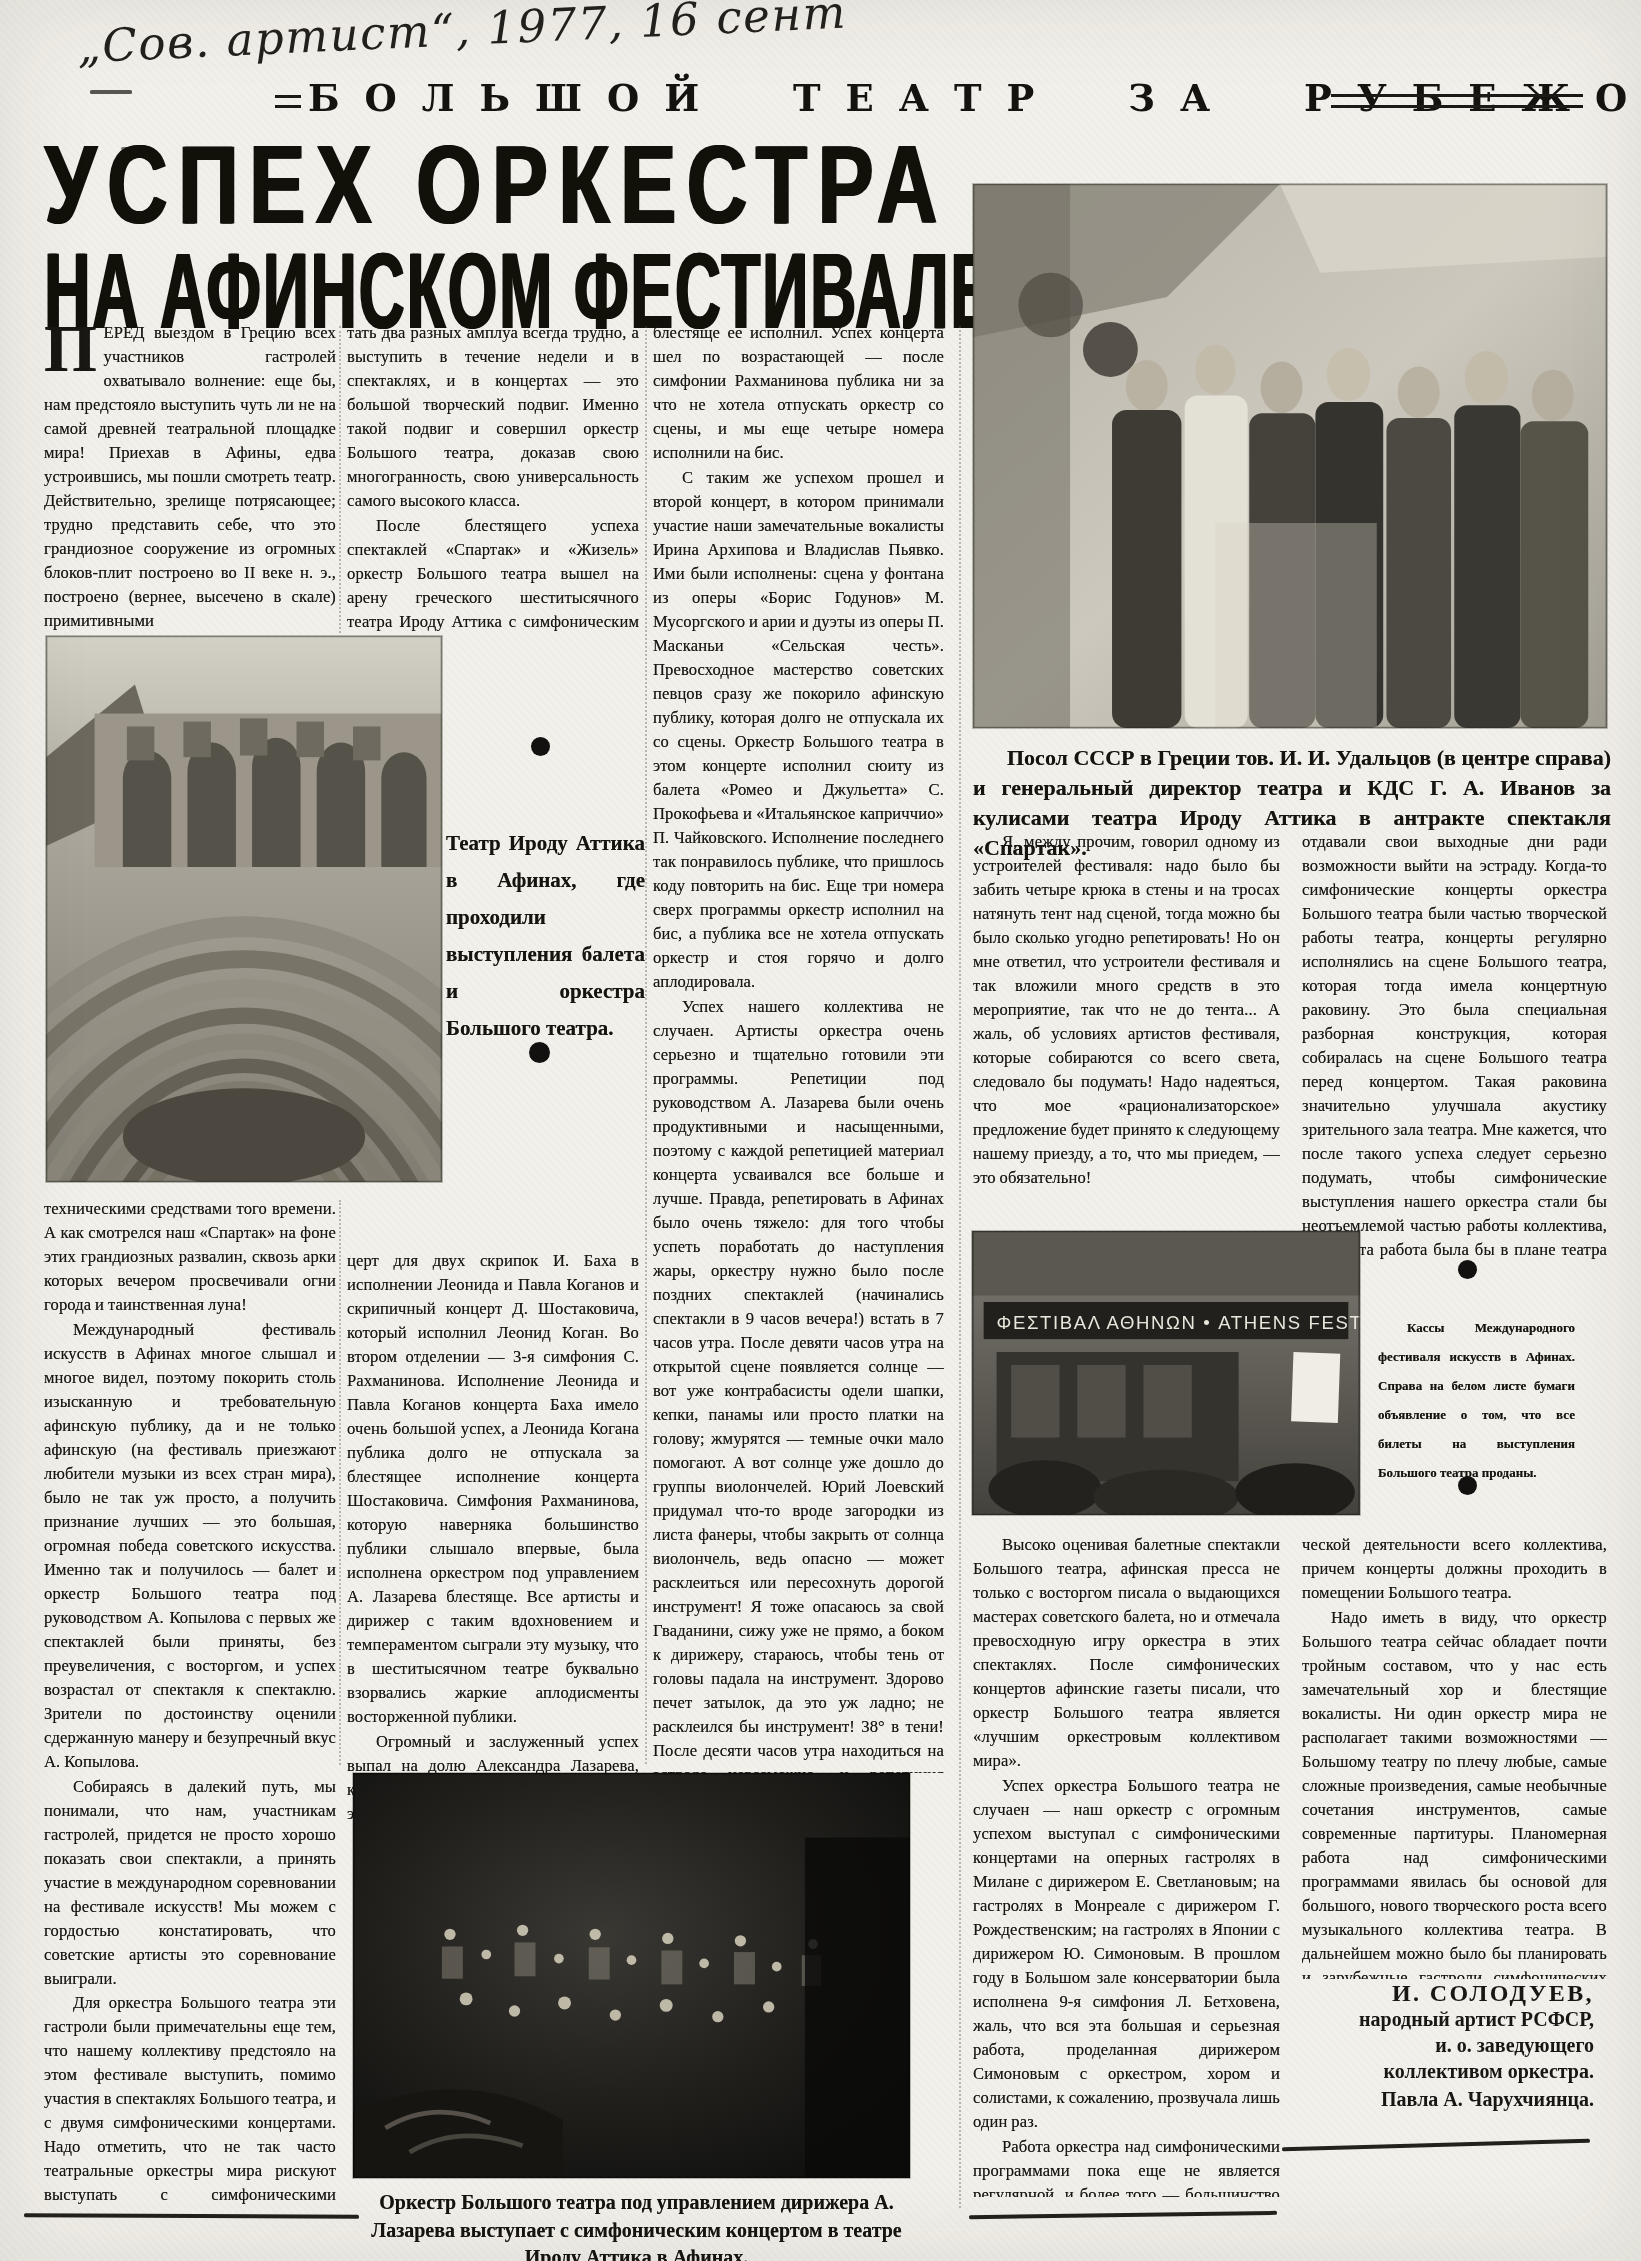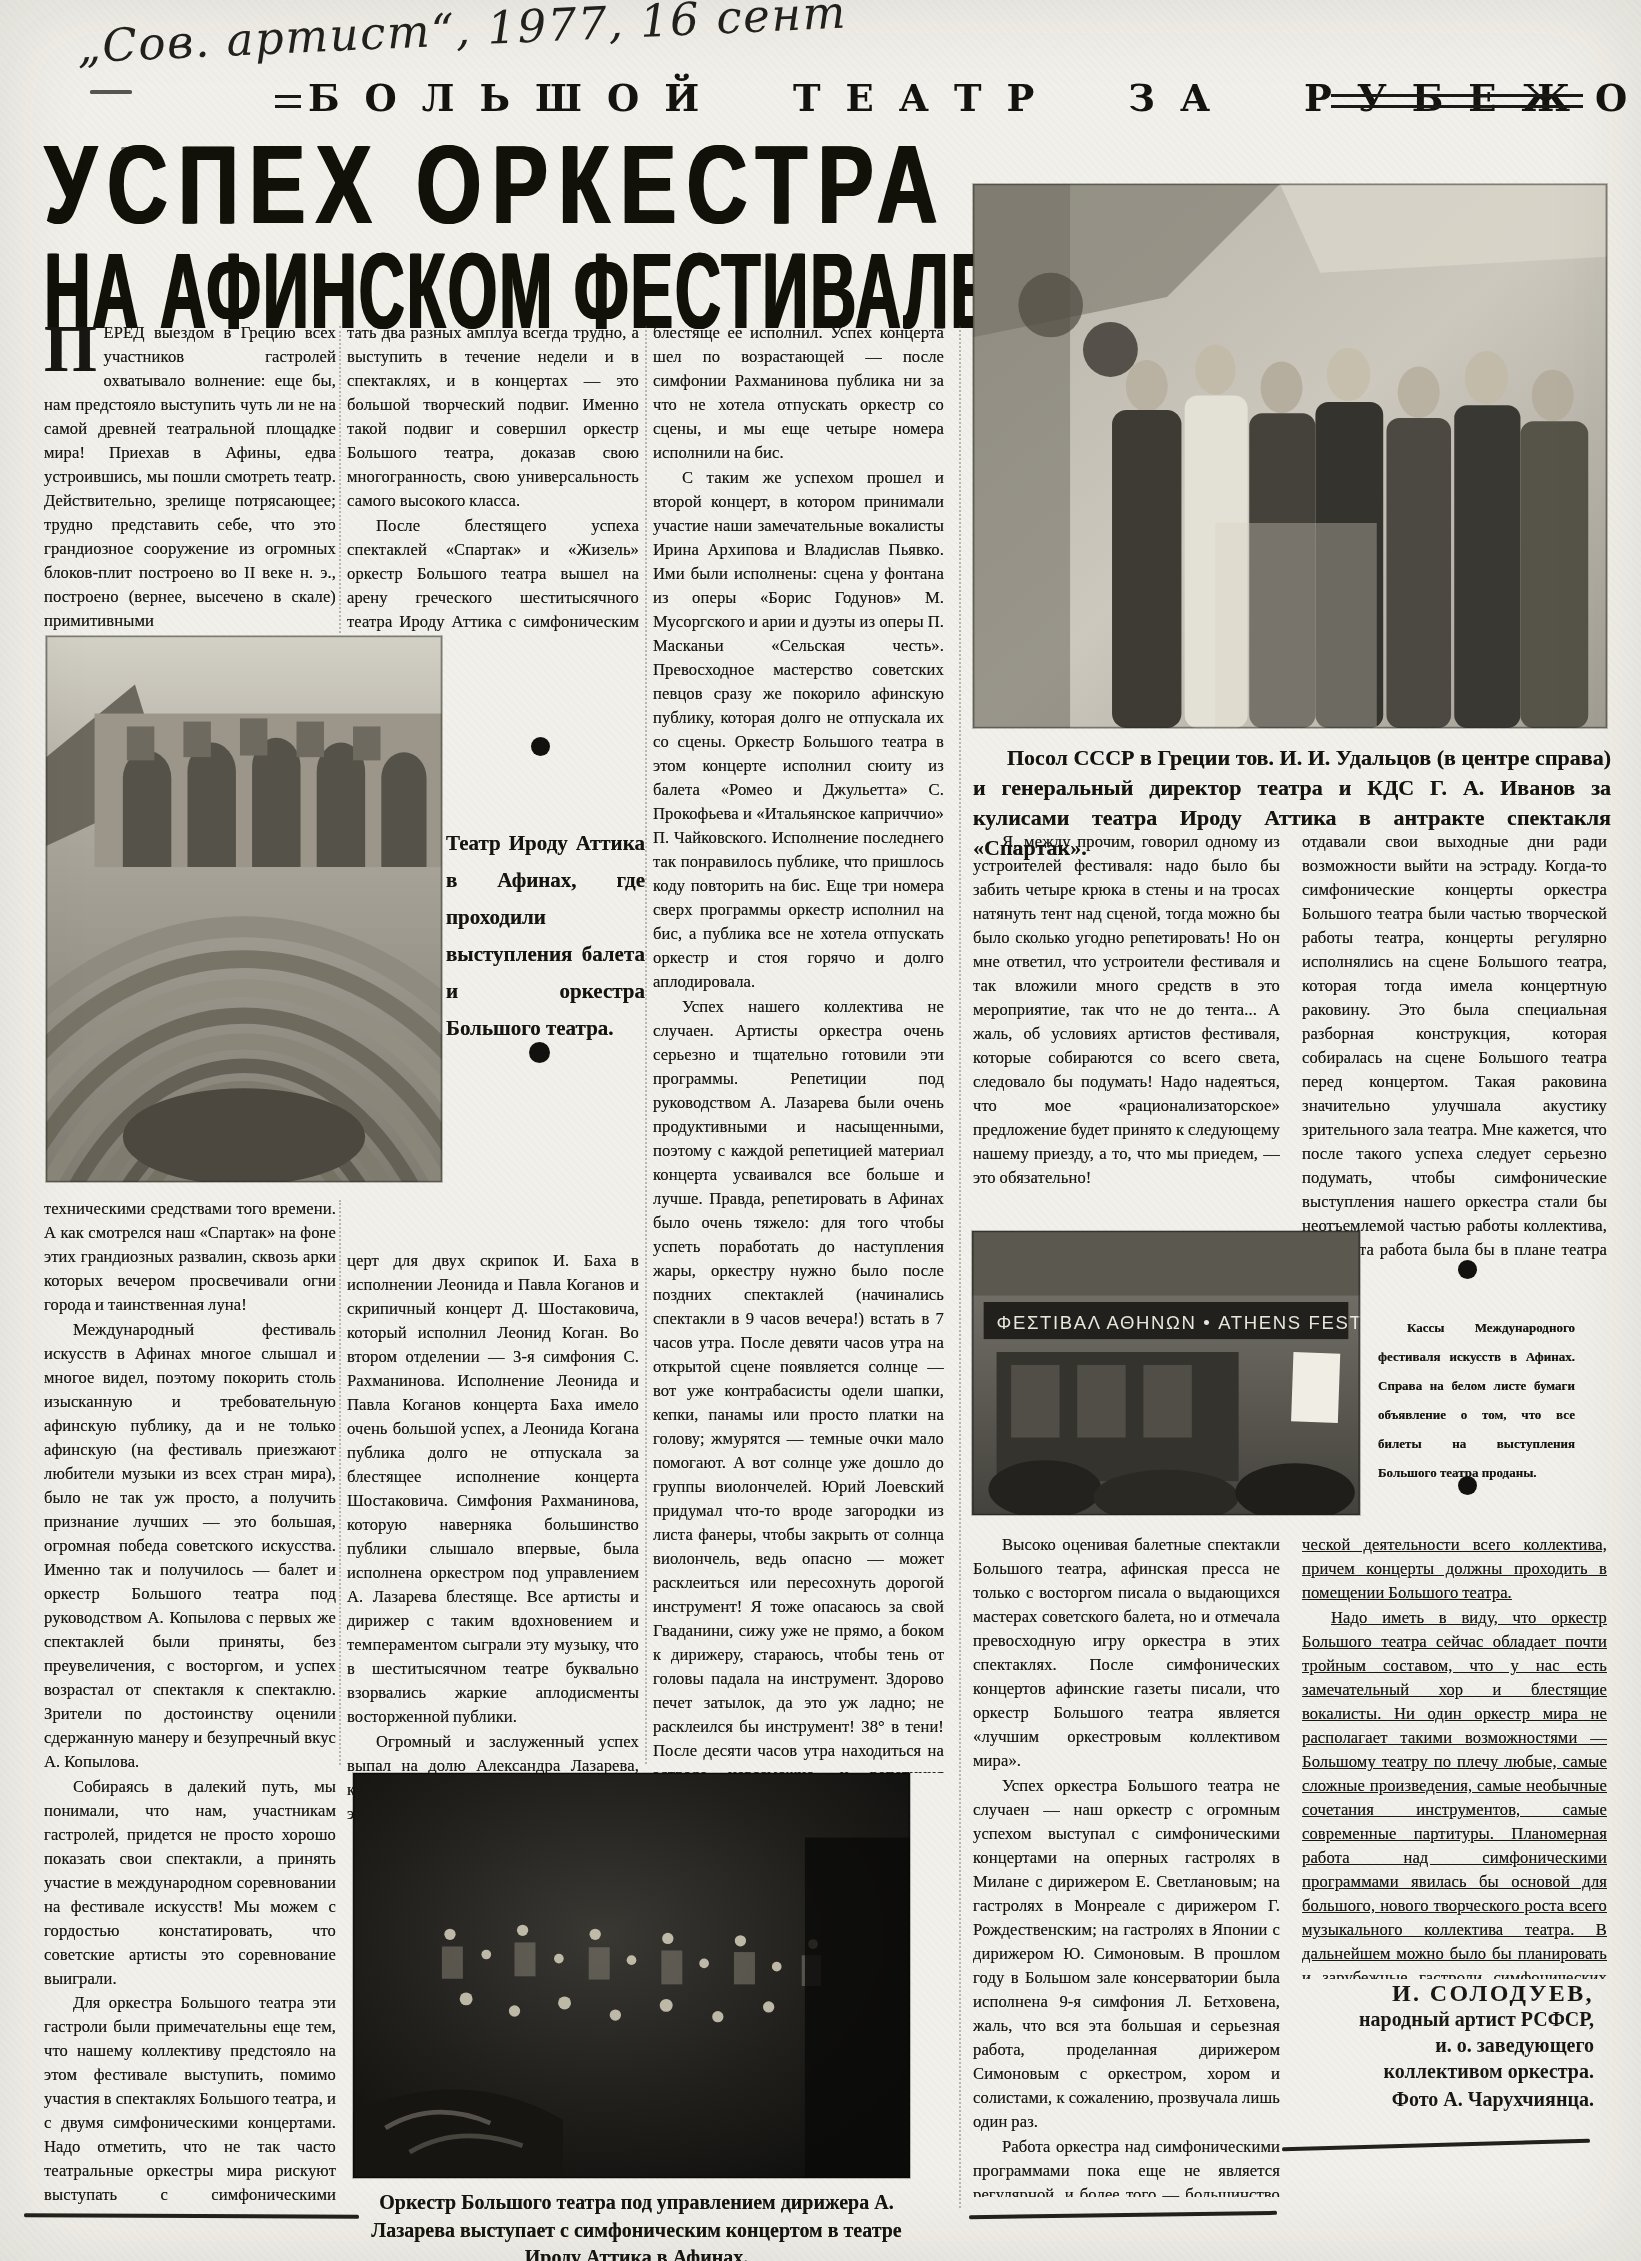--- a/index.html
+++ b/index.html
@@ -210,31 +210,31 @@
   <div class="dot" style="left:1458px;top:1260px;width:19.4px;height:19.4px;"></div>
   <div class="cap" style="left:1378px;top:1313px;width:197px;font-size:13px;line-height:29px;text-indent:29px;">Кассы Международного фестиваля искусств в Афинах. Справа на белом листе бумаги объявление о том, что все билеты на выступления Большого театра проданы.</div>
   <div class="dot" style="left:1458px;top:1476px;width:19.4px;height:19.4px;"></div>
 
   <div class="col" style="left:973px;top:1533px;width:307px;height:664px;">
     <p>Высоко оценивая балетные спектакли Большого театра, афинская пресса не только с восторгом писала о выдающихся мастерах советского балета, но и отмечала превосходную игру оркестра в этих спектаклях. После симфонических концертов афинские газеты писали, что оркестр Большого театра является «лучшим оркестровым коллективом мира».</p>
     <p>Успех оркестра Большого театра не случаен — наш оркестр с огромным успехом выступал с симфоническими концертами на оперных гастролях в Милане с дирижером Е. Светлановым; на гастролях в Монреале с дирижером Г. Рождественским; на гастролях в Японии с дирижером Ю. Симоновым. В прошлом году в Большом зале консерватории была исполнена 9-я симфония Л. Бетховена, жаль, что вся эта большая и серьезная работа, проделанная дирижером Симоновым с оркестром, хором и солистами, к сожалению, прозвучала лишь один раз.</p>
     <p>Работа оркестра над симфоническими программами пока еще не является регулярной, и более того — большинство концертов смогли появиться на свет исключительно за счет энтузиазма самих артистов оркестра, которые</p>
   </div>
 
-  <div class="col" style="left:1302px;top:1533px;width:305px;height:446px;text-decoration:underline;">
+  <div class="col" style="left:1302px;top:1533px;width:305px;height:446px;">
     <p class="ni">ческой деятельности всего коллектива, причем концерты должны проходить в помещении Большого театра.</p>
     <p>Надо иметь в виду, что оркестр Большого театра сейчас обладает почти тройным составом, что у нас есть замечательный хор и блестящие вокалисты. Ни один оркестр мира не располагает такими возможностями — Большому театру по плечу любые, самые сложные произведения, самые необычные сочетания инструментов, самые современные партитуры. Планомерная работа над симфоническими программами явилась бы основой для большого, нового творческого роста всего музыкального коллектива театра. В дальнейшем можно было бы планировать и зарубежные гастроли симфонических концертов с участием наших солистов. Вот какие планы приходят на ум после триумфального успеха коллективов балета и оркестра и наших замечательных солистов на Афинском фестивале искусств 1977 года.</p>
   </div>
 
   <div class="sig">
     <div class="sig-name">И. СОЛОДУЕВ,</div>
     <div>народный артист РСФСР,</div>
     <div>и. о. заведующего</div>
     <div>коллективом оркестра.</div>
-    <div class="sig-photo">Фото А. Чарухчиянца.</div>
+    <div class="sig-photo">Павла А. Чарухчиянца.</div>
   </div>
 
   <div class="photo" style="left:353px;top:1773px;width:557px;height:405px;">
     <svg width="557" height="405" viewBox="0 0 690 502">
       <defs>
         <radialGradient id="bgD" cx="45%" cy="40%" r="75%">
           <stop offset="0" stop-color="#3a3833"></stop>
             <stop offset=".55" stop-color="#201f1c"></stop>
             <stop offset="1" stop-color="#0e0e0c"></stop>
         </radialGradient>

